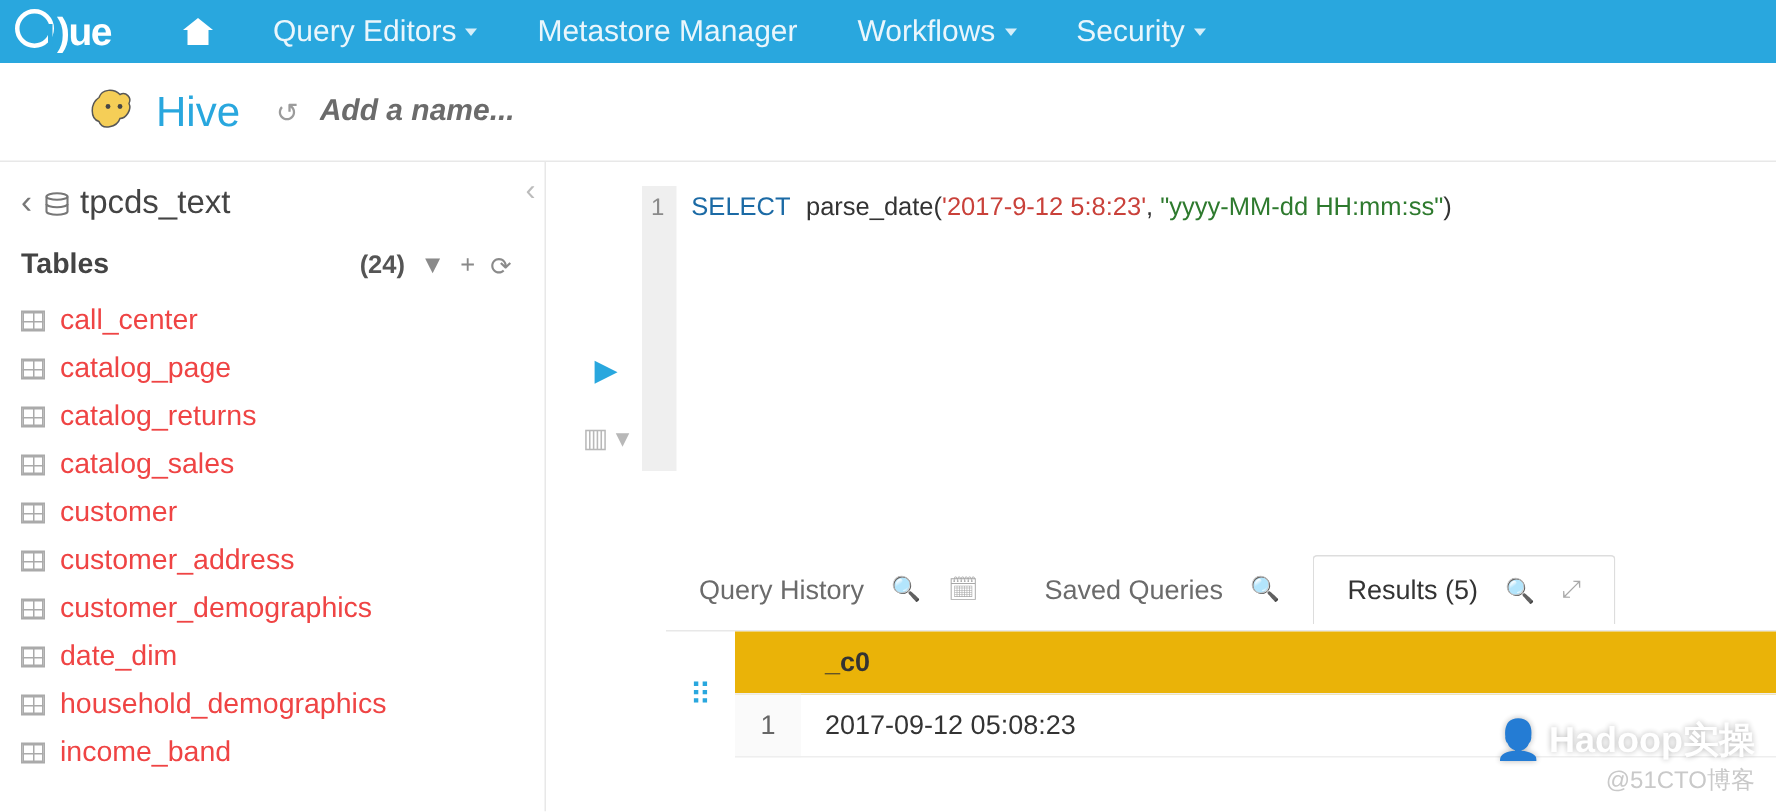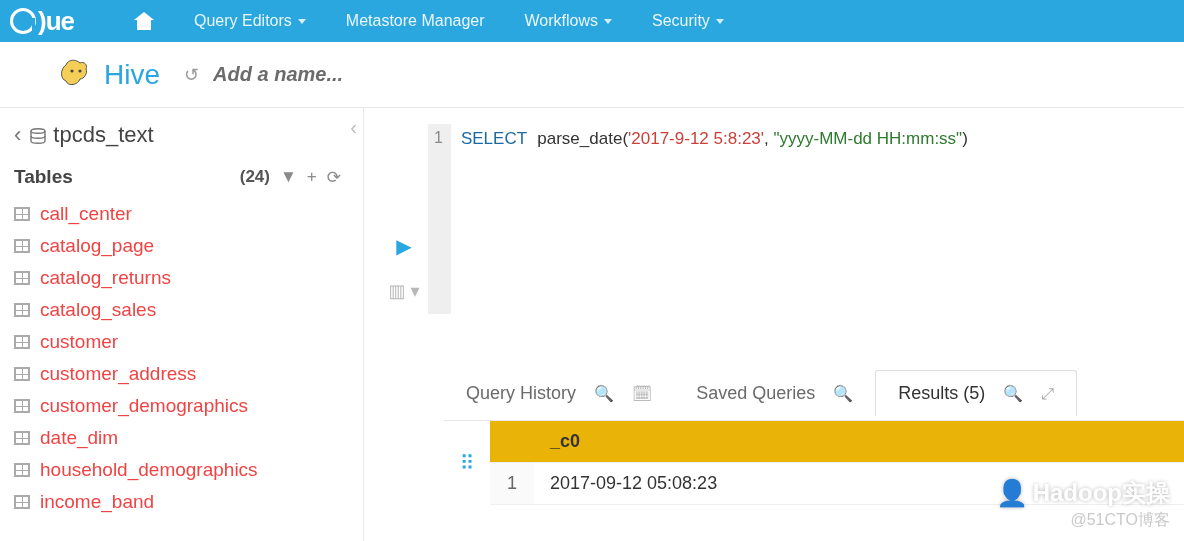--- a/index.html
+++ b/index.html
@@ -1,21 +1,21 @@
 <!DOCTYPE html>
 <html><head>
 <meta charset="utf-8">
 <style>
 *{margin:0;padding:0;box-sizing:border-box;font-family:"Helvetica Neue",Arial,sans-serif}
 body{background:#fff;color:#333;font-size:15px;width:1184px;height:541px;overflow:hidden;position:relative}
 .topnav{background:#29a7de;height:42px;display:flex;align-items:center;padding:0 10px;color:#fff}
-.logo{font-weight:bold;font-size:26px;letter-spacing:-1px;margin-right:40px;display:flex;align-items:center}
+.logo{font-weight:bold;font-size:26px;letter-spacing:-1px;margin-right:28px;display:flex;align-items:flex-start}
 .logo-icon{display:inline-block;width:26px;height:26px;border:3px solid #fff;border-radius:50%;margin-right:2px;position:relative}
 .logo-icon::after{content:"";position:absolute;right:-2px;top:7px;width:3px;height:14px;background:#29a7de}
-.nav-item{padding:0 20px;height:42px;display:flex;align-items:center;cursor:pointer;font-size:16px;color:#eaf6fc}
+.nav-item{padding:0 20px;height:42px;display:flex;align-items:center;cursor:pointer;font-size:20px;color:#eaf6fc}
 .home-icon{width:20px;height:18px;display:inline-block;position:relative}
 .home-icon::before{content:"";position:absolute;top:0;left:0;border-left:10px solid transparent;border-right:10px solid transparent;border-bottom:8px solid #fff}
 .home-icon::after{content:"";position:absolute;top:7px;left:3px;width:14px;height:11px;background:#fff}
 .caret{display:inline-block;margin-left:6px;border-left:4px solid transparent;border-right:4px solid transparent;border-top:5px solid #d5eef9}
 .subbar{height:66px;display:flex;align-items:center;padding-left:58px;border-bottom:1px solid #e8e8e8}
 .hive-badge{display:flex;align-items:center;font-size:28px;color:#29a7de;font-weight:400;margin-right:24px}
 .hive-ico{width:36px;height:36px;margin-right:10px;opacity:.9}
 .hist-icon{color:#9b9b9b;margin-right:14px;font-size:18px;cursor:pointer}
 .name-in{font-style:italic;font-weight:bold;color:#6b6b6b;font-size:20px;border:none;outline:none;width:170px}
 .name-in::placeholder{color:#6b6b6b}

